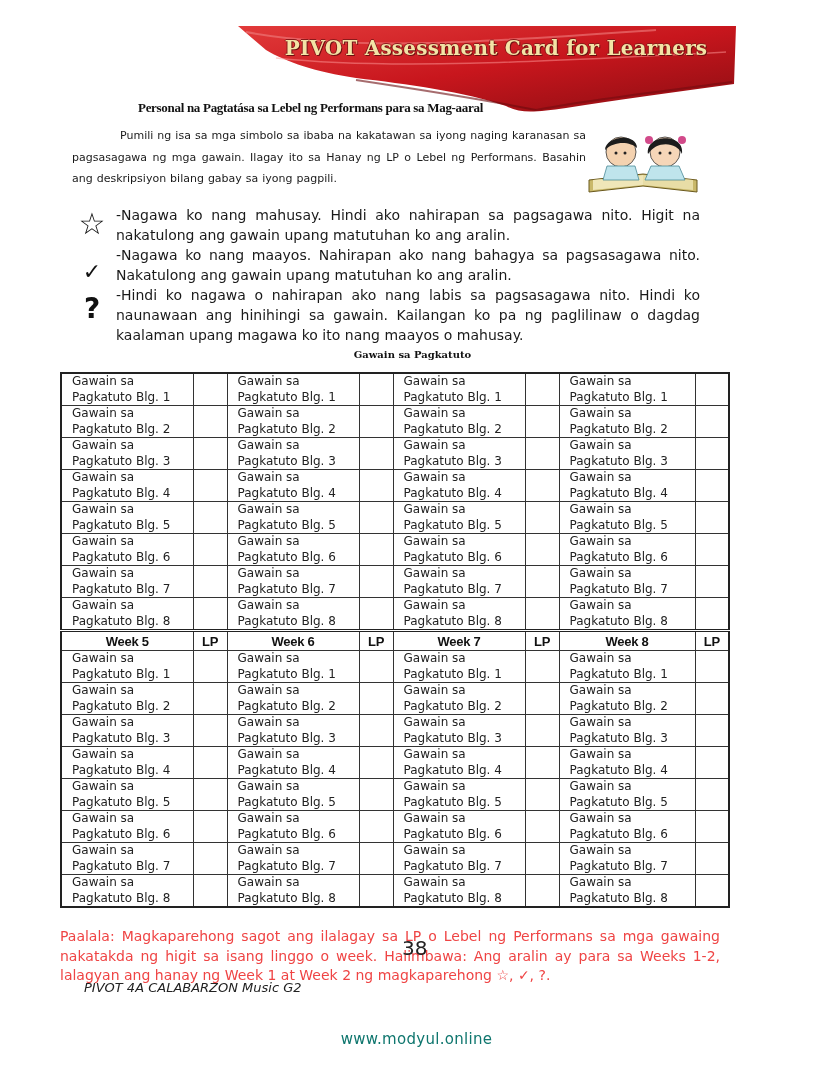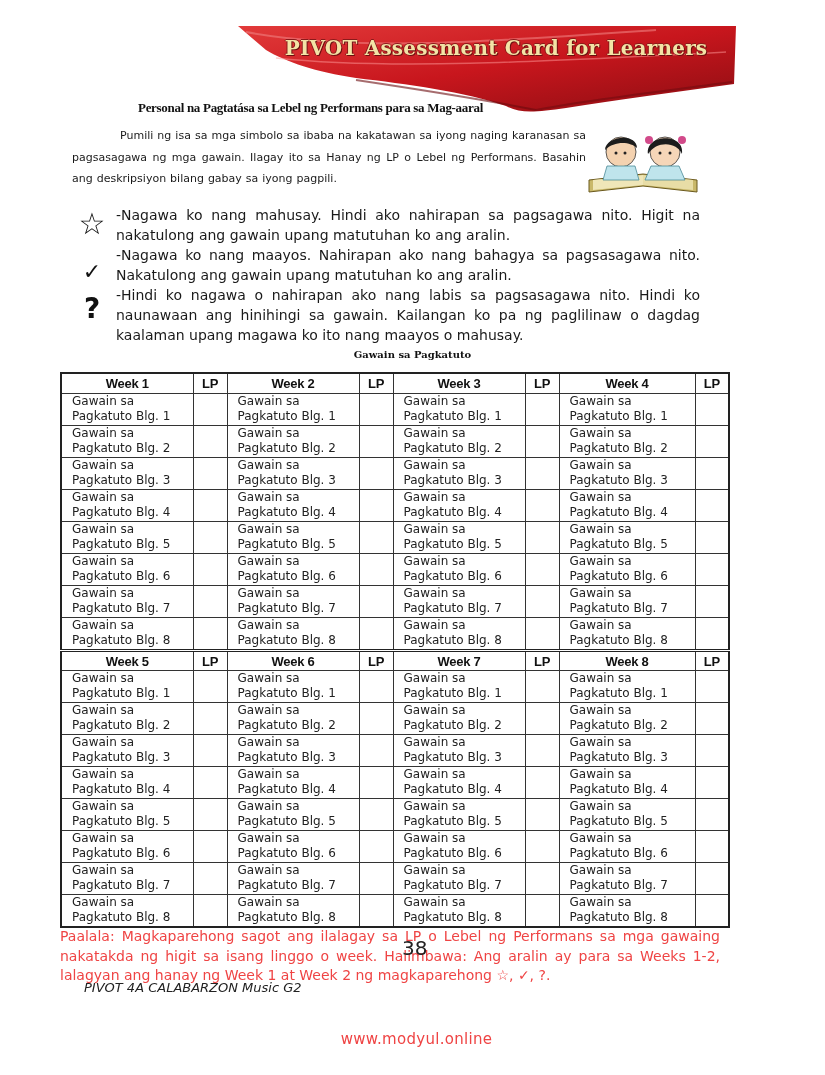--- a/index.html
+++ b/index.html
@@ -74,21 +74,21 @@
   }
   .footer-left {
     position: absolute; left: 84px; top: 980px;
     font-style: italic; font-size: 13px; color: #222;
   }
   .page-num {
     position: absolute; left: 402px; top: 936px; font-size: 20px; color: #222;
   }
   .watermark {
     position: absolute; left: 0; top: 1030px; width: 825px; text-align: center;
-    font-size: 15px; color: #ef4444; letter-spacing: 0.3px; padding-left: 8px;
+    font-size: 15px; color: #0f766e; letter-spacing: 0.3px; padding-left: 8px;
   }
 </style>
 </head>
 <body>
 
 <div class="banner">
   <svg width="500" height="92" viewBox="0 0 500 92">
     <defs>
       <linearGradient id="rg" x1="0" y1="0" x2="1" y2="1">
         <stop offset="0" stop-color="#e23a3a"></stop>
@@ -154,30 +154,20 @@
     <col class="c-act">
       <col class="c-lp">
     <col class="c-act">
       <col class="c-lp">
     <col class="c-act">
       <col class="c-lp">
     <col class="c-act4">
       <col class="c-lp">
   </colgroup>
   <tbody id="grid-body">
-      <tr class="hdr">
-        <th>Week 1</th>
-        <th>LP</th>
-        <th>Week 2</th>
-        <th>LP</th>
-        <th>Week 3</th>
-        <th>LP</th>
-        <th>Week 4</th>
-        <th>LP</th>
-      </tr>
       <tr>
         <td><span class="line1">Gawain sa</span><span class="line2">Pagkatuto Blg. 1</span></td>
         <td class="lp"></td>
         <td><span class="line1">Gawain sa</span><span class="line2">Pagkatuto Blg. 1</span></td>
         <td class="lp"></td>
         <td><span class="line1">Gawain sa</span><span class="line2">Pagkatuto Blg. 1</span></td>
         <td class="lp"></td>
         <td><span class="line1">Gawain sa</span><span class="line2">Pagkatuto Blg. 1</span></td>
         <td class="lp"></td>
       </tr>

